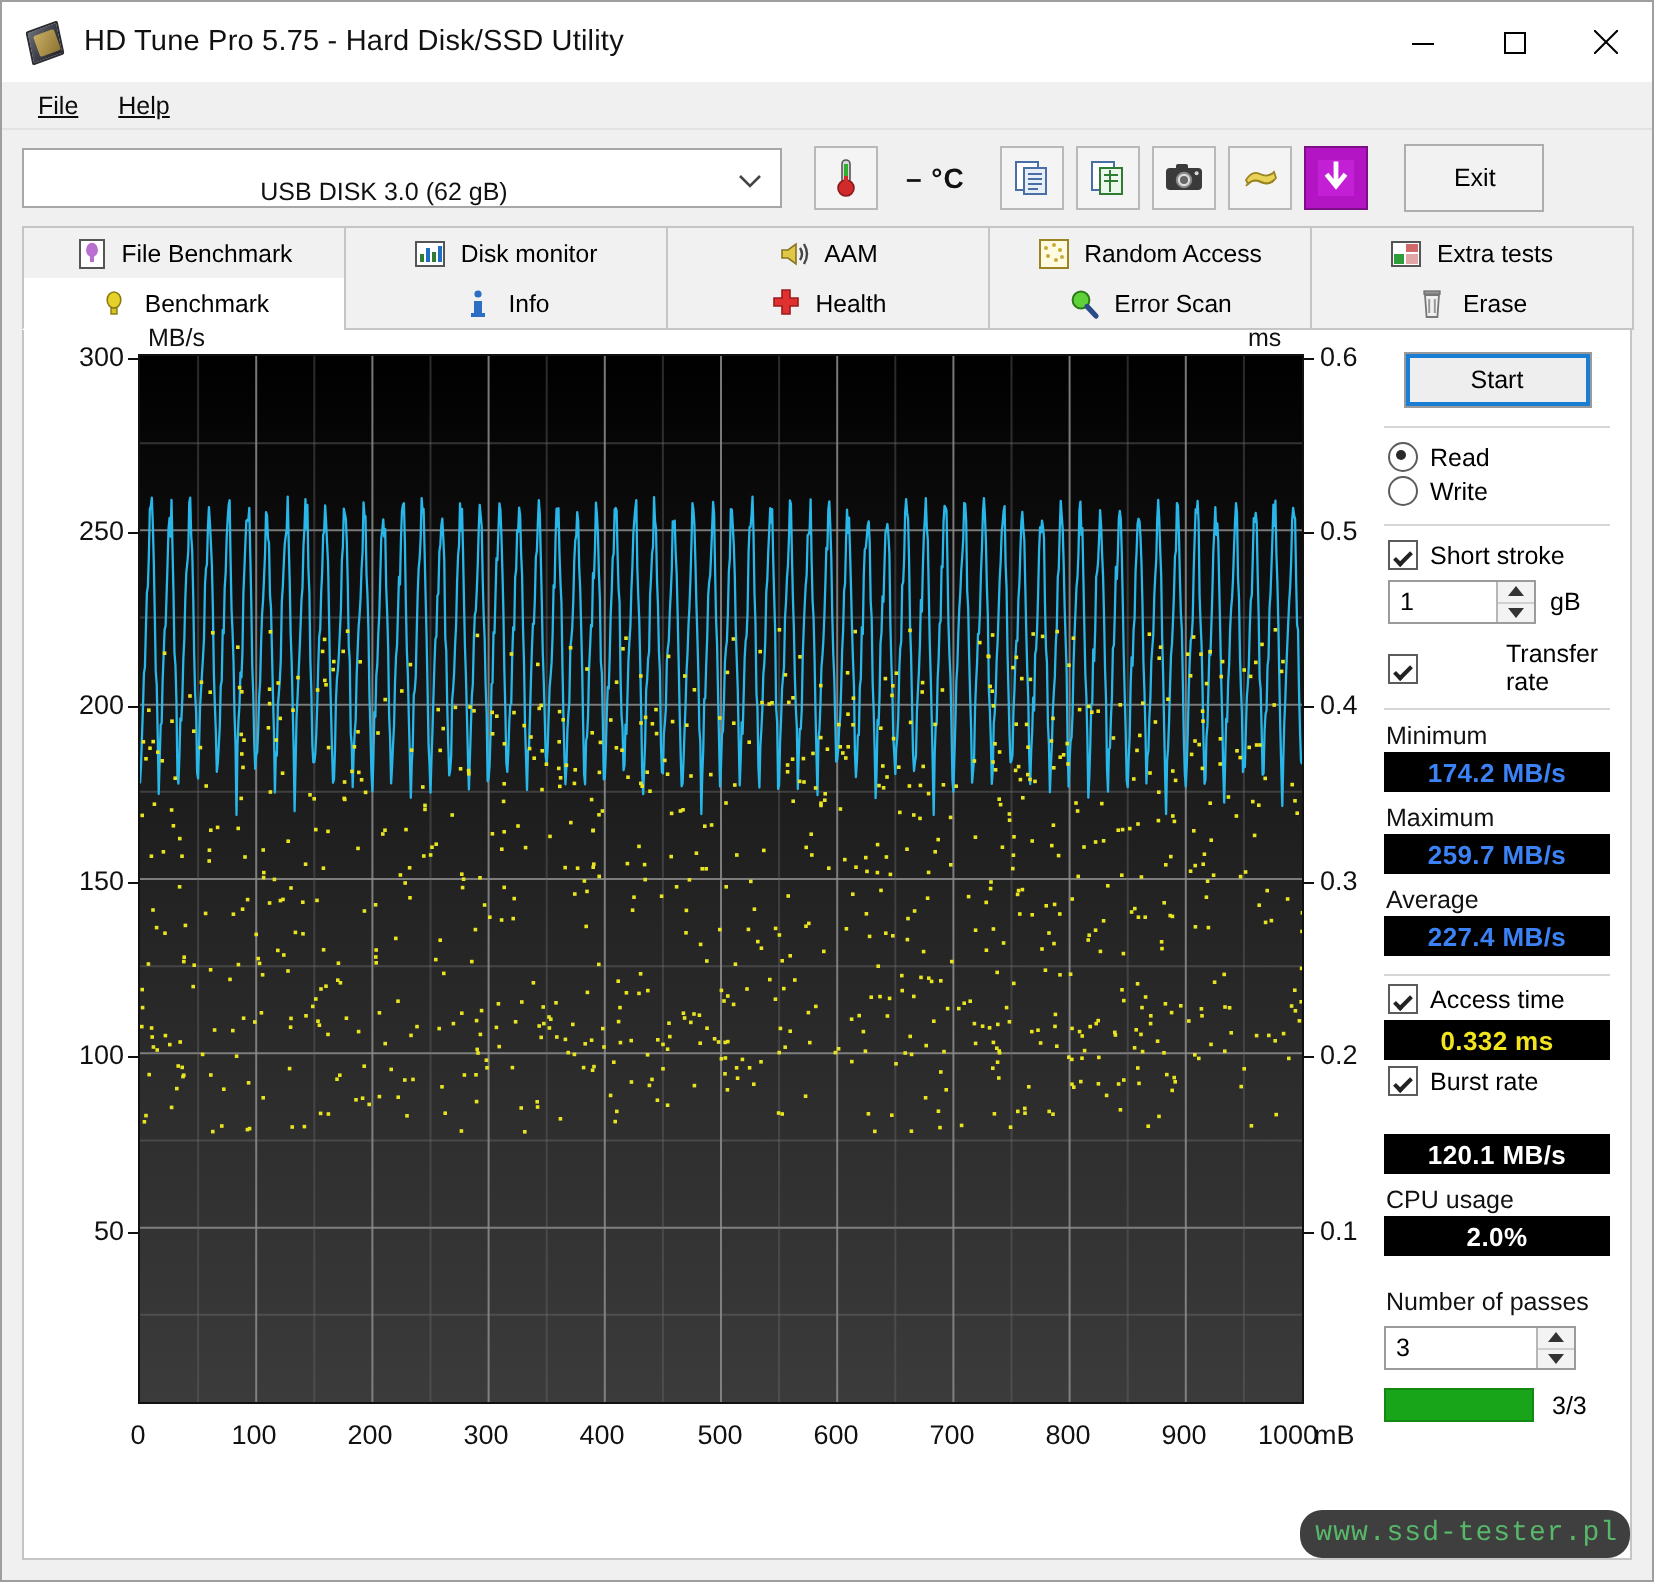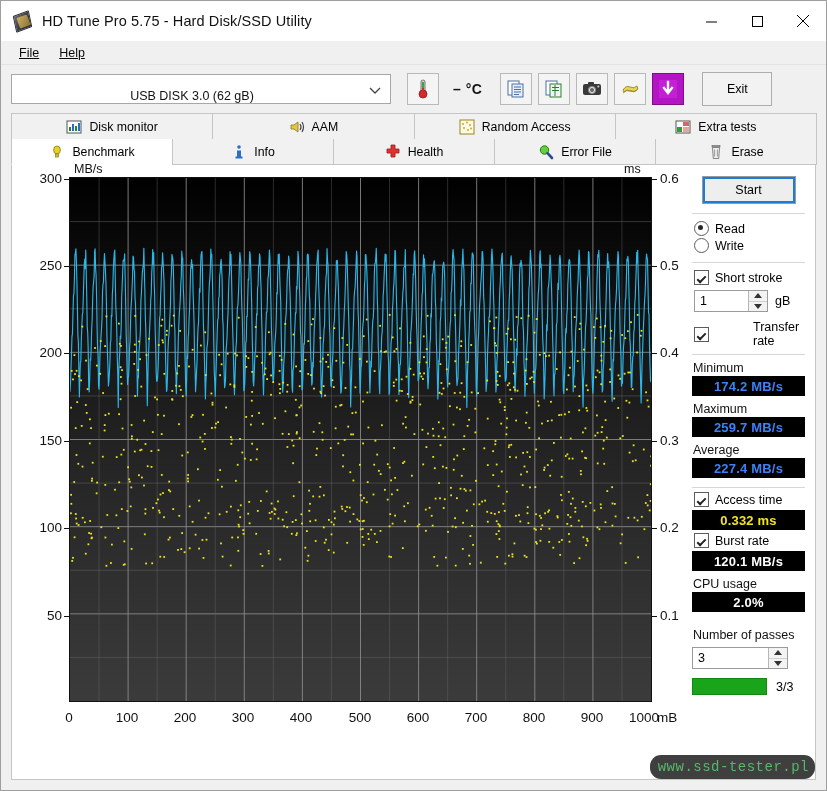--- a/index.html
+++ b/index.html
@@ -213,20 +213,30 @@
     <div class="exitbtn">
       <span>Exit</span>
     </div>
   </div>
 
   <div class="tabsarea">
     <div class="tabrow r1">
       <div class="tab">
         <span class="tabico">
           <svg width="16" height="16" viewBox="0 0 16 16">
+              <rect x="2" y="1" width="12" height="14" fill="#fff" stroke="#555"></rect>
+              <ellipse cx="8" cy="6" rx="3" ry="3.6" fill="#b86fd0"></ellipse>
+              <rect x="7" y="9" width="2" height="3" fill="#b86fd0"></rect>
+            </svg>
+        </span>
+        <span>File Benchmark</span>
+      </div>
+      <div class="tab">
+        <span class="tabico">
+          <svg width="16" height="16" viewBox="0 0 16 16">
               <rect x="1" y="2" width="14" height="12" fill="#fff" stroke="#555"></rect>
               <rect x="3" y="8" width="2" height="4" fill="#2f7d32"></rect>
               <rect x="6" y="5" width="2" height="7" fill="#1f6fc4"></rect>
               <rect x="9" y="7" width="2" height="5" fill="#2f7d32"></rect>
               <rect x="12" y="4" width="2" height="8" fill="#1f6fc4"></rect>
             </svg>
         </span>
         <span>Disk monitor</span>
       </div>
       <div class="tab">
@@ -292,21 +302,21 @@
         </span>
         <span>Health</span>
       </div>
       <div class="tab">
         <span class="tabico">
           <svg width="16" height="16" viewBox="0 0 16 16">
               <circle cx="6.5" cy="6" r="4.2" fill="#5fd13a" stroke="#2d7a18" stroke-width="1"></circle>
               <line x1="9.5" y1="9.2" x2="14" y2="14" stroke="#2a4a8a" stroke-width="2.6" stroke-linecap="round"></line>
             </svg>
         </span>
-        <span>Error File</span>
+        <span>Error Scan</span>
       </div>
       <div class="tab">
         <span class="tabico">
           <svg width="16" height="16" viewBox="0 0 16 16">
               <rect x="4" y="1.5" width="8" height="1.6" fill="#999" stroke="#666" stroke-width="0.6"></rect>
               <path d="M4.5 3.5 h7 l-0.8 11 h-5.4 z" fill="#f0f0f0" stroke="#777" stroke-width="0.9"></path>
               <line x1="6.6" y1="5.5" x2="6.6" y2="12.5" stroke="#999"></line>
               <line x1="9.4" y1="5.5" x2="9.4" y2="12.5" stroke="#999"></line>
             </svg>
         </span>
@@ -1359,21 +1369,21 @@
         <span>Access time</span>
       </div>
       <div class="valbox" style="margin-top:3px;">
         <span class="yellow">0.332 ms</span>
       </div>
 
       <div class="chk-row">
         <span class="chk on"></span>
         <span>Burst rate</span>
       </div>
-      <div class="valbox" style="margin-top:3px;">
+      <div class="valbox" style="margin-top:19px;">
         <span class="white">120.1 MB/s</span>
       </div>
 
       <div class="rlabel">CPU usage</div>
       <div class="valbox">
         <span class="white">2.0%</span>
       </div>
 
       <div class="rlabel" style="margin-top:16px;">Number of passes</div>
       <div class="spin" style="margin-left:0;">

